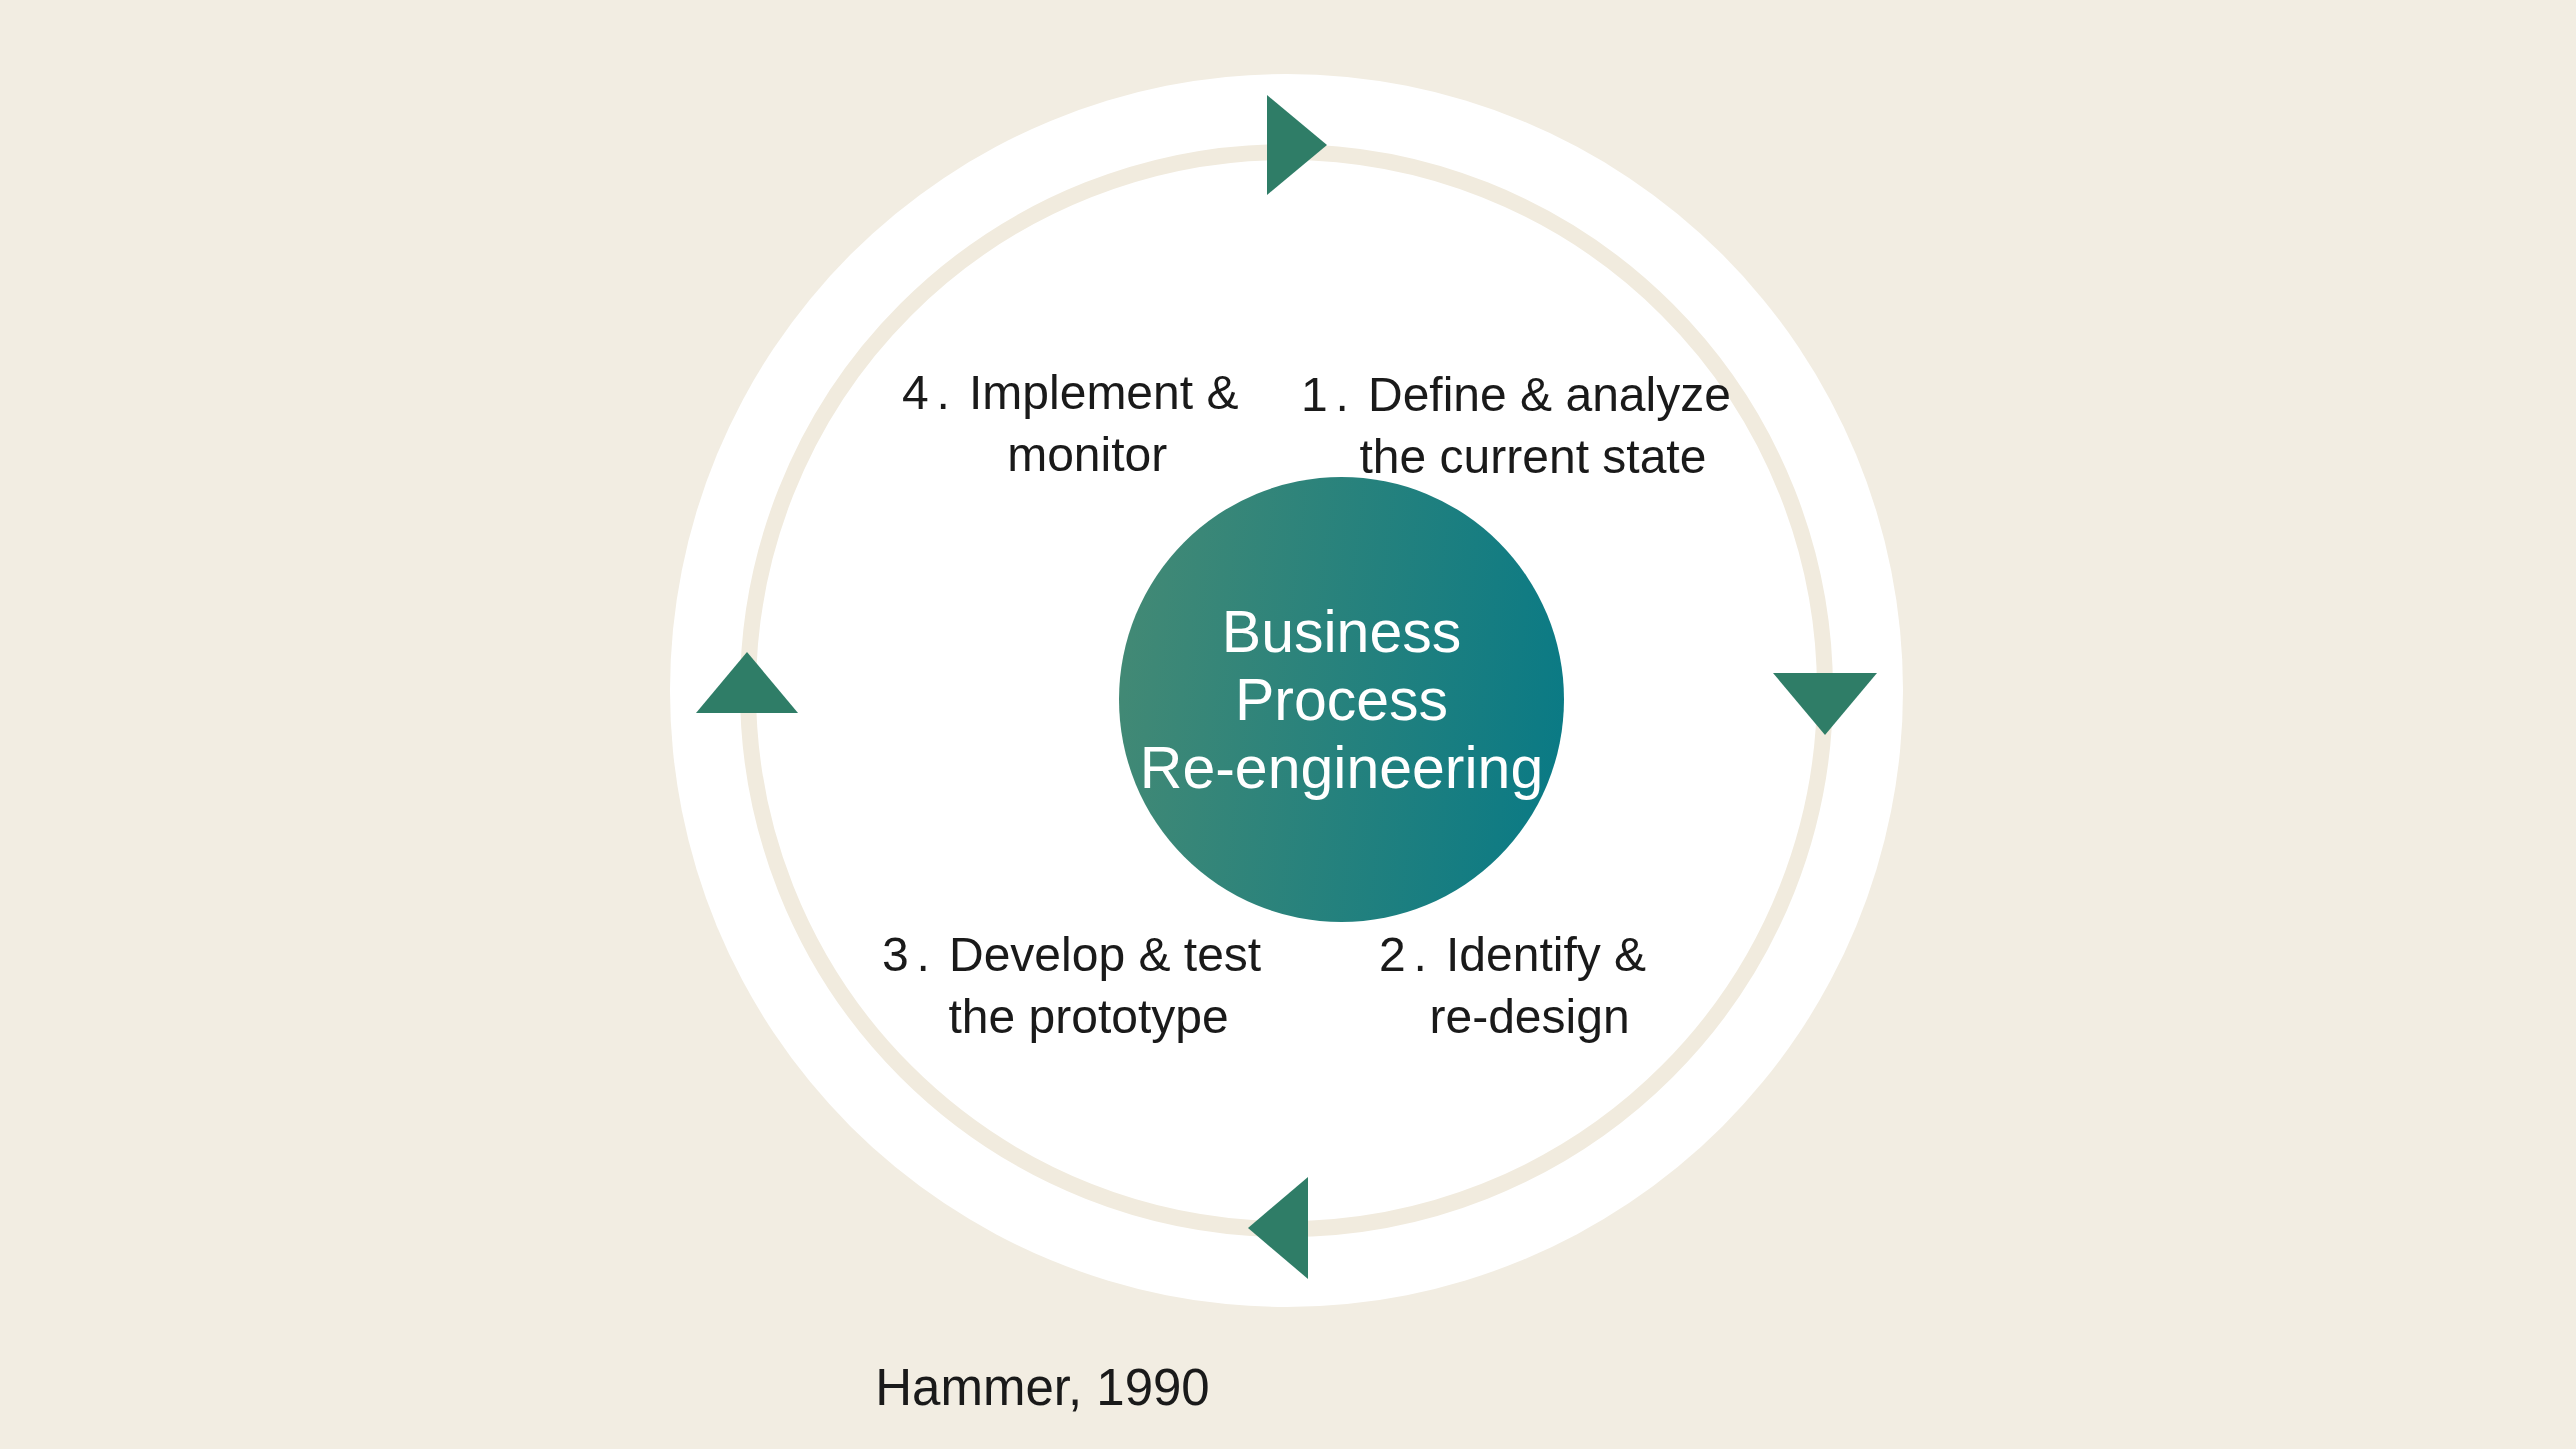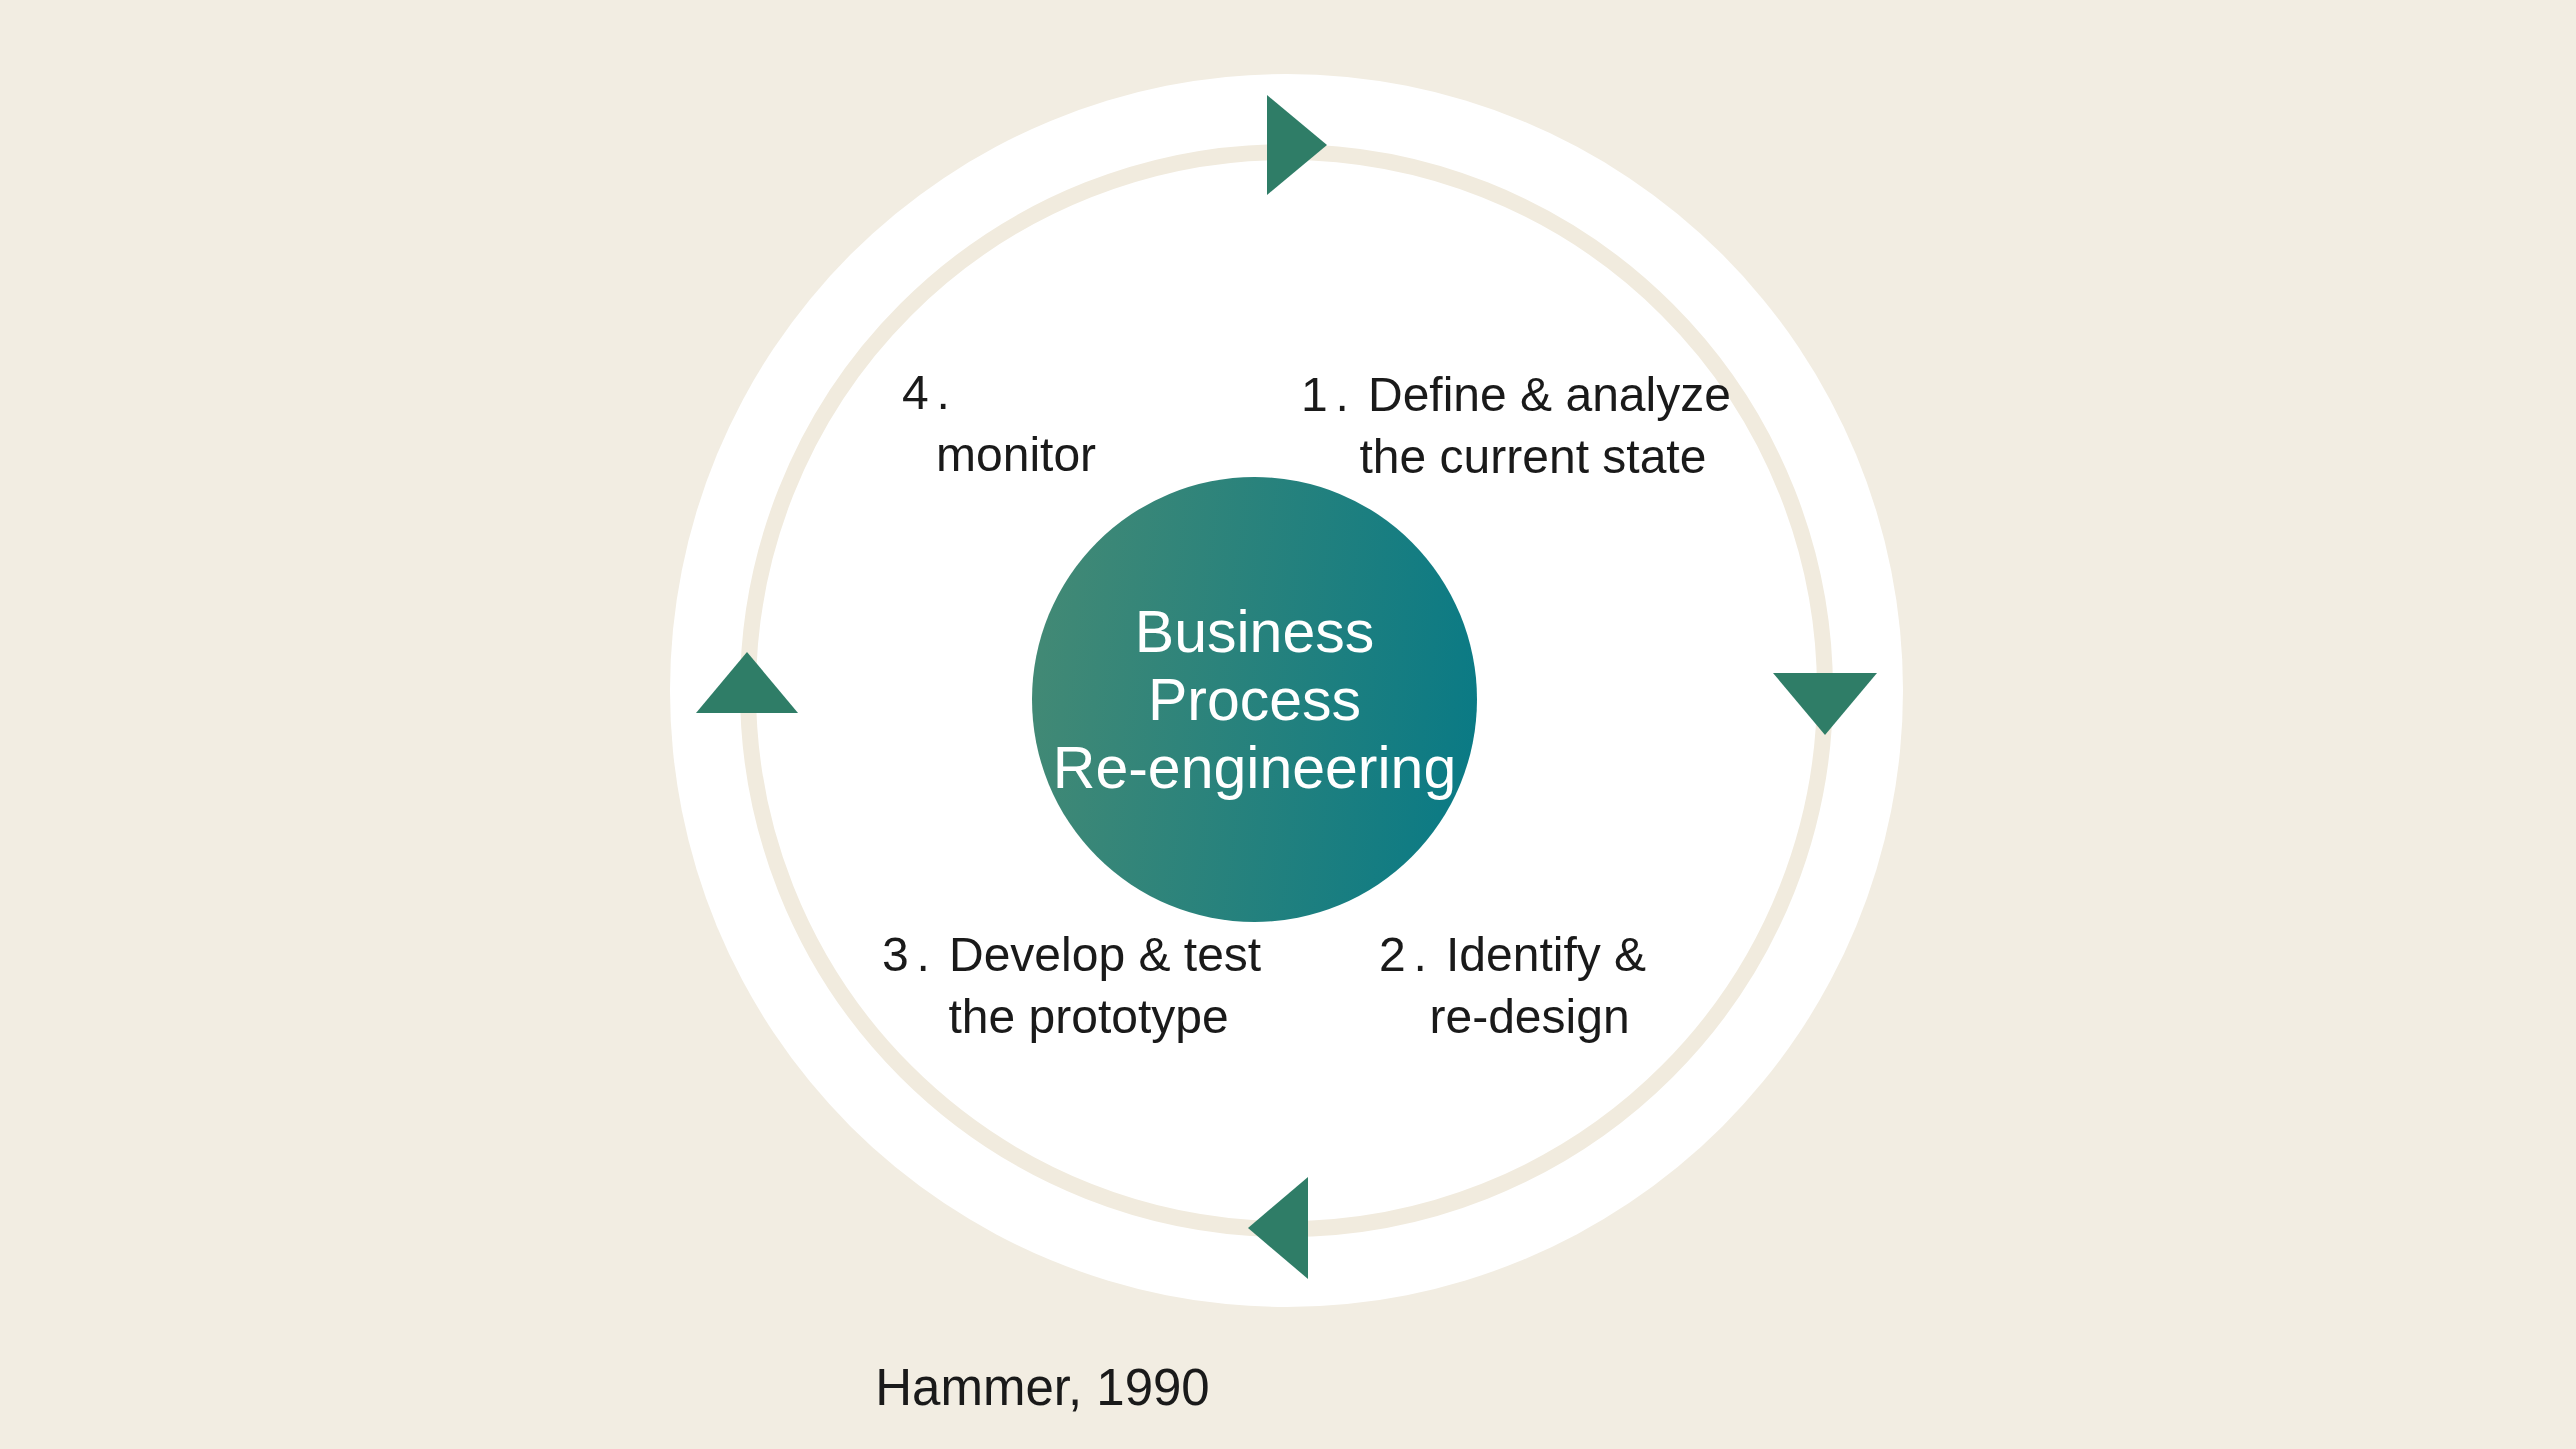--- a/index.html
+++ b/index.html
@@ -37,21 +37,21 @@
     width: 1093px;
     height: 1093px;
     box-sizing: border-box;
     border: 16px solid var(--ring, #f1ebde);
     border-radius: 50%;
     background: transparent;
   }
   
   .center-circle {
     position: absolute;
-    left: 1032px;
+    left: 1119px;
     top: 477px;
     width: 445px;
     height: 445px;
     border-radius: 50%;
     background: linear-gradient(97deg, var(--gradient-start, #458a74) 0%, var(--gradient-end, #0a7a85) 96%);
     display: flex;
     flex-direction: column;
     align-items: center;
     justify-content: center;
     text-align: center;
@@ -176,20 +176,21 @@
     <div class="l1">
       <span class="num">3.</span>
         <span class="txt">Develop &amp; test</span>
     </div>
     <div class="l2">the prototype</div>
   </div>
 
   <div class="step step-4">
     <div class="l1">
       <span class="num">4.</span>
+        <span class="txt">Implement &amp;</span>
     </div>
     <div class="l2">monitor</div>
   </div>
 
   <div class="caption">Hammer, 1990</div>
 
 </div>
 
 
 </body></html>

